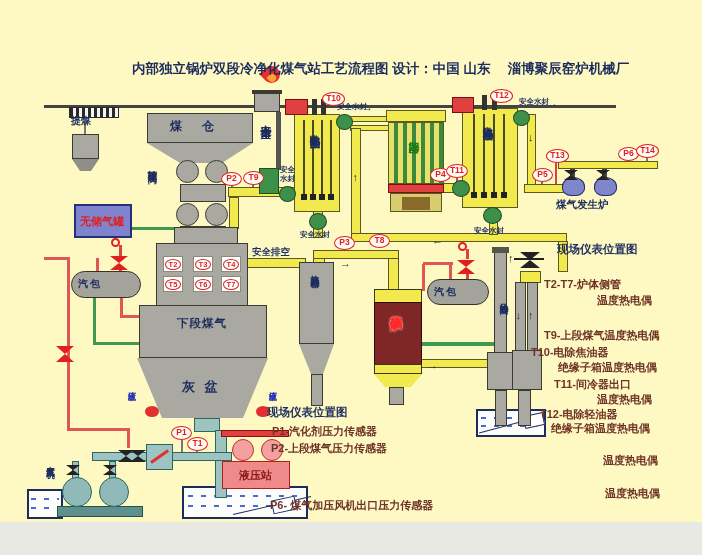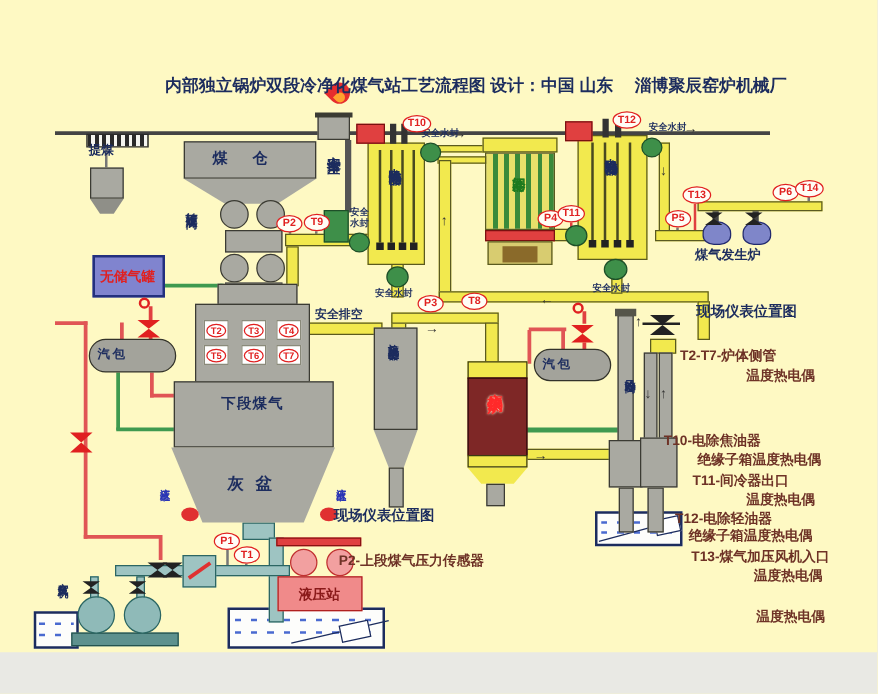--- a/index.html
+++ b/index.html
@@ -312,26 +312,28 @@
   <div class="gray" style="left:518px;top:390px;width:13px;height:36px"></div>
   <div class="tank" style="left:476px;top:409px;width:70px;height:28px"></div>
   <div class="wdash" style="left:481px;top:417px;width:60px"></div>
   <div class="wdash" style="left:481px;top:425px;width:60px"></div>
   <div class="abs" style="left:478px;top:424px;width:66px;height:0;border-top:1.5px solid #1c2c5e;transform:rotate(-15deg);z-index:7"></div>
   <div class="abs" style="left:524px;top:414px;width:18px;height:11px;border:1px solid #1c2c5e;background:#fff;transform:rotate(-12deg);z-index:8"></div>
 
   <div class="hdr" style="left:557px;top:242px">现场仪表位置图</div>
   <div class="rl" style="left:544px;top:277px">T2-T7-炉体侧管</div>
   <div class="rl" style="left:597px;top:293px">温度热电偶</div>
+  <div class="rl" style="left:544px;top:328px">T9-上段煤气温度热电偶</div>
   <div class="rl" style="left:531px;top:345px">T10-电除焦油器</div>
   <div class="rl" style="left:558px;top:360px">绝缘子箱温度热电偶</div>
   <div class="rl" style="left:554px;top:377px">T11-间冷器出口</div>
   <div class="rl" style="left:597px;top:392px">温度热电偶</div>
   <div class="rl" style="left:540px;top:407px">T12-电除轻油器</div>
   <div class="rl" style="left:551px;top:421px">绝缘子箱温度热电偶</div>
-  <div class="rl" style="left:553px;top:438px">T13-煤气加压风机入口</div>
   <div class="rl" style="left:603px;top:453px">温度热电偶</div>
   <div class="rl" style="left:605px;top:486px">温度热电偶</div>
 
   <div class="hdr" style="left:267px;top:405px">现场仪表位置图</div>
+  <div class="ll" style="left:272px;top:424px">P1-汽化剂压力传感器</div>
   <div class="ll" style="left:271px;top:441px">P2-上段煤气压力传感器</div>
+  <div class="ll" style="left:270px;top:498px">P6- 煤气加压风机出口压力传感器</div>
 
 </div>
 
 </body></html>

